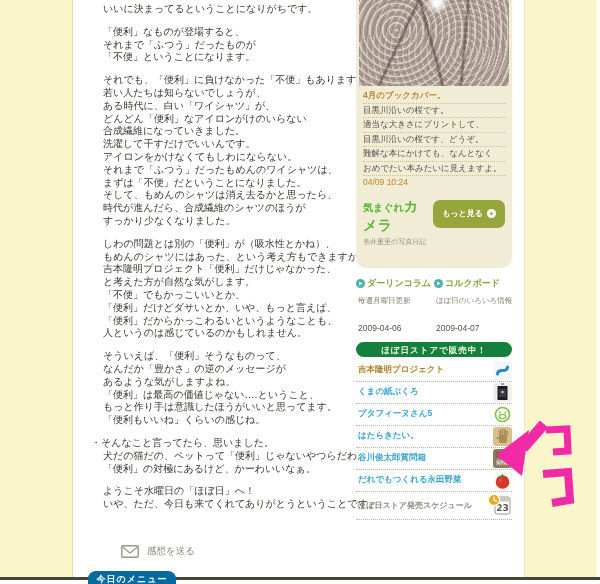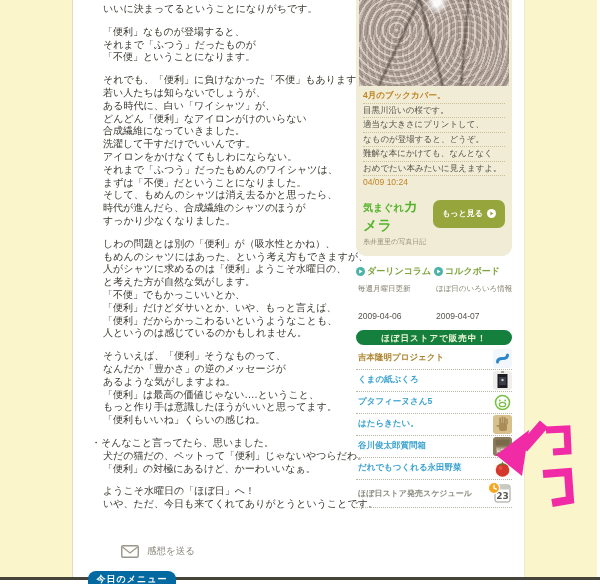--- a/index.html
+++ b/index.html
@@ -16,21 +16,21 @@
             line-height:16px;overflow:hidden;letter-spacing:1px;z-index:5;}
   
   .article{position:absolute;left:103px;top:3px;width:280px;color:#3a372f;font-size:10px;line-height:12.8px;}
   .para{margin:0 0 10px 0;}
   .ln{white-space:nowrap;}
   .para .hang{margin-left:-12px;}
   .feedback{position:absolute;left:105px;top:545px;display:flex;align-items:center;gap:8px;
             color:#8a867c;font-size:9.5px;cursor:pointer;padding-left:16px;}
   
   .sidebar{position:absolute;left:356px;top:0;width:156px;}
-  .camera-box{background:#f1ecd6;border-radius:0 0 10px 10px;padding-bottom:9px;}
+  .camera-box{background:#f1ecd6;border-radius:0 0 10px 10px;padding-bottom:21px;}
   .photo{margin:0 3px;height:86px;
      background:
        linear-gradient(75deg, rgba(52,42,36,0) 47%, rgba(52,42,36,.55) 48.5%, rgba(52,42,36,0) 50%),
        linear-gradient(115deg, rgba(52,42,36,0) 30%, rgba(52,42,36,.5) 31.5%, rgba(52,42,36,0) 33%),
        linear-gradient(95deg, rgba(52,42,36,0) 68%, rgba(52,42,36,.5) 69.5%, rgba(52,42,36,0) 71%),
        radial-gradient(circle at 52% 3%, rgba(255,255,255,.95) 0 3px, rgba(255,255,255,0) 12px),
        repeating-radial-gradient(circle at 25% 35%, rgba(229,218,211,.75) 0 1.5px, rgba(173,160,150,.45) 1.5px 3px, rgba(122,110,100,.35) 3px 4px, rgba(0,0,0,0) 4px 6.5px),
        repeating-radial-gradient(circle at 70% 60%, rgba(216,204,198,.6) 0 2px, rgba(142,130,120,.35) 2px 3.5px, rgba(0,0,0,0) 3.5px 6px),
        #a89a90;}
   .caption{margin:3px 7px 0 7px;}
@@ -90,21 +90,21 @@
         <div class="ln">アイロンをかけなくてもしわにならない。</div>
         <div class="ln">それまで「ふつう」だったもめんのワイシャツは、</div>
         <div class="ln">まずは「不便」だということになりました。</div>
         <div class="ln">そして、もめんのシャツは消え去るかと思ったら、</div>
         <div class="ln">時代が進んだら、合成繊維のシャツのほうが</div>
         <div class="ln">すっかり少なくなりました。</div>
       </div>
       <div class="para">
         <div class="ln">しわの問題とは別の「便利」が（吸水性とかね）、</div>
         <div class="ln">もめんのシャツにはあった、という考え方もできますが、</div>
-        <div class="ln">人がシャツに求めるのは「便利」ようこそ水曜日の、</div>
+        <div class="ln">吉本隆明プロジェクト「便利」だけじゃなかった、</div>
         <div class="ln">と考えた方が自然な気がします。</div>
         <div class="ln">「不便」でもかっこいいとか、</div>
         <div class="ln">「便利」だけどダサいとか、いや、もっと言えば、</div>
         <div class="ln">「便利」だからかっこわるいというようなことも、</div>
         <div class="ln">人というのは感じているのかもしれません。</div>
       </div>
       <div class="para">
         <div class="ln">そういえば、「便利」そうなものって、</div>
         <div class="ln">なんだか「豊かさ」の逆のメッセージが</div>
         <div class="ln">あるような気がしますよね。</div>
@@ -135,21 +135,21 @@
 
   <div class="sidebar">
 
     <div class="camera-box">
       <div class="photo"></div>
       <div class="caption">
         <div class="cap-line cap-title">4月のブックカバー。</div>
         <div>
             <div class="cap-line">目黒川沿いの桜です。</div>
             <div class="cap-line">適当な大きさにプリントして、</div>
-            <div class="cap-line">なものが登場すると、どうぞ。</div>
+            <div class="cap-line">目黒川沿いの桜です、どうぞ。</div>
             <div class="cap-line">難解な本にかけても、なんとなく</div>
             <div class="cap-line">おめでたい本みたいに見えますよ。</div>
           </div>
         <div class="cap-line cap-time">04/09 10:24</div>
       </div>
       <div class="logo-row">
         <div style="cursor:pointer;">
           <span class="logo-small">気まぐれ</span><span class="logo-large">カメラ</span>
           <div class="logo-sub">糸井重里の写真日記</div>
         </div>

